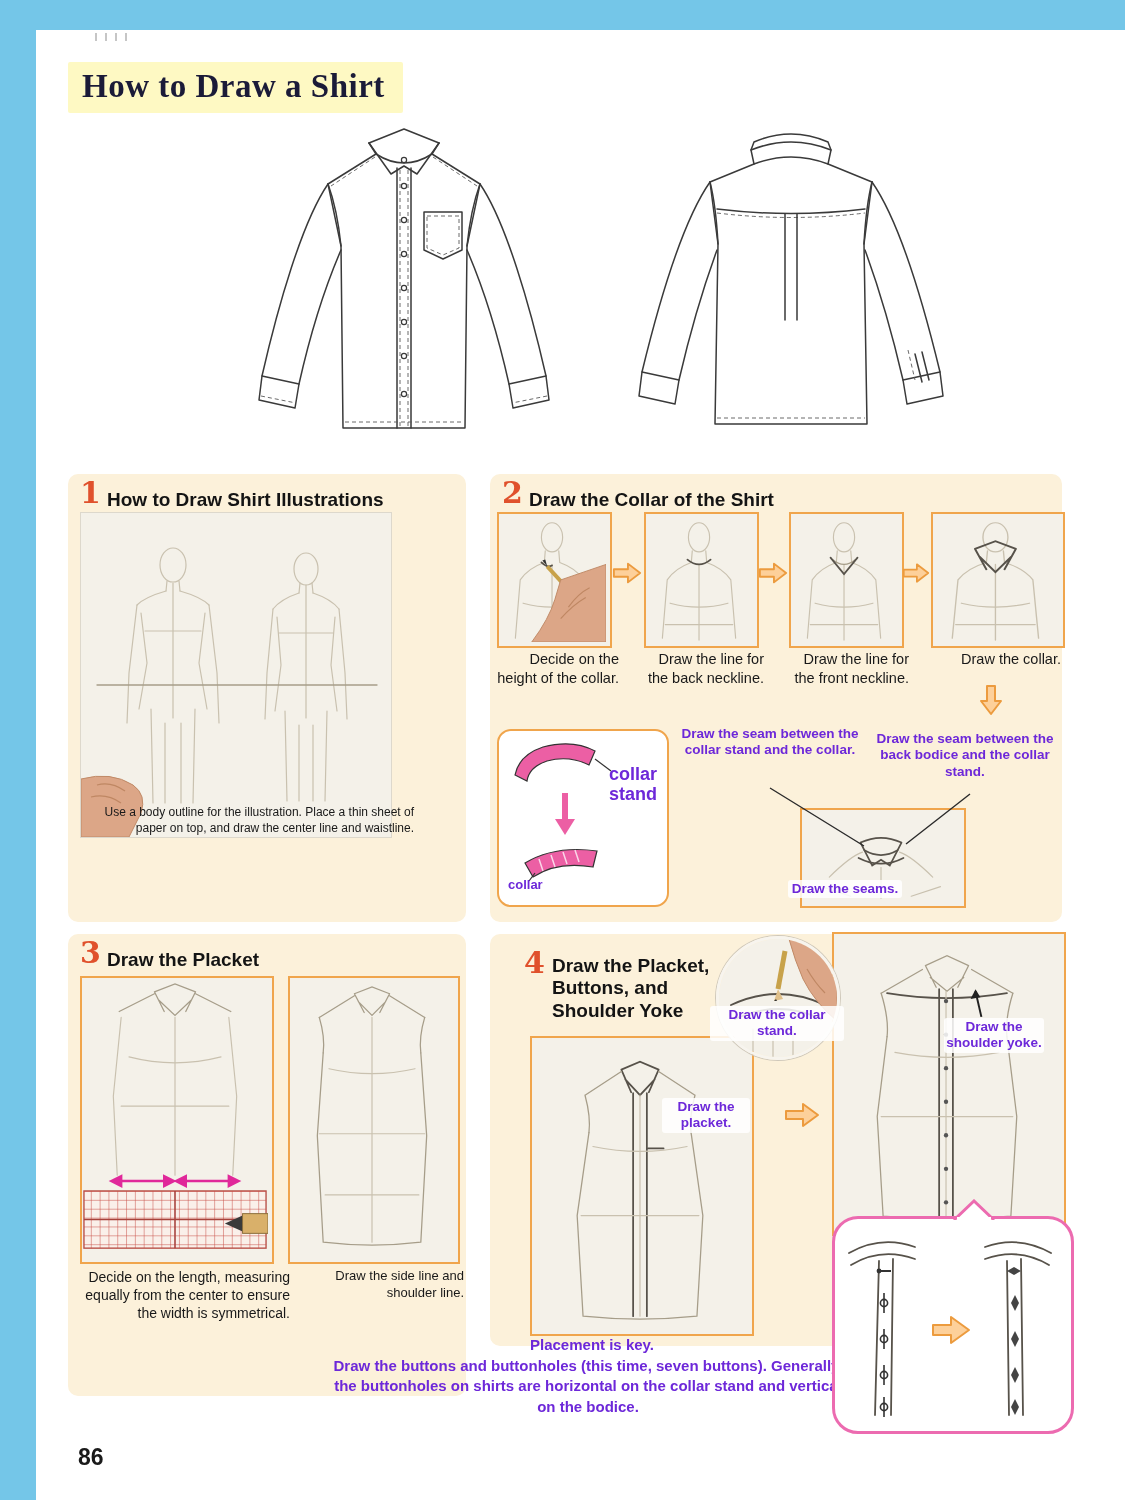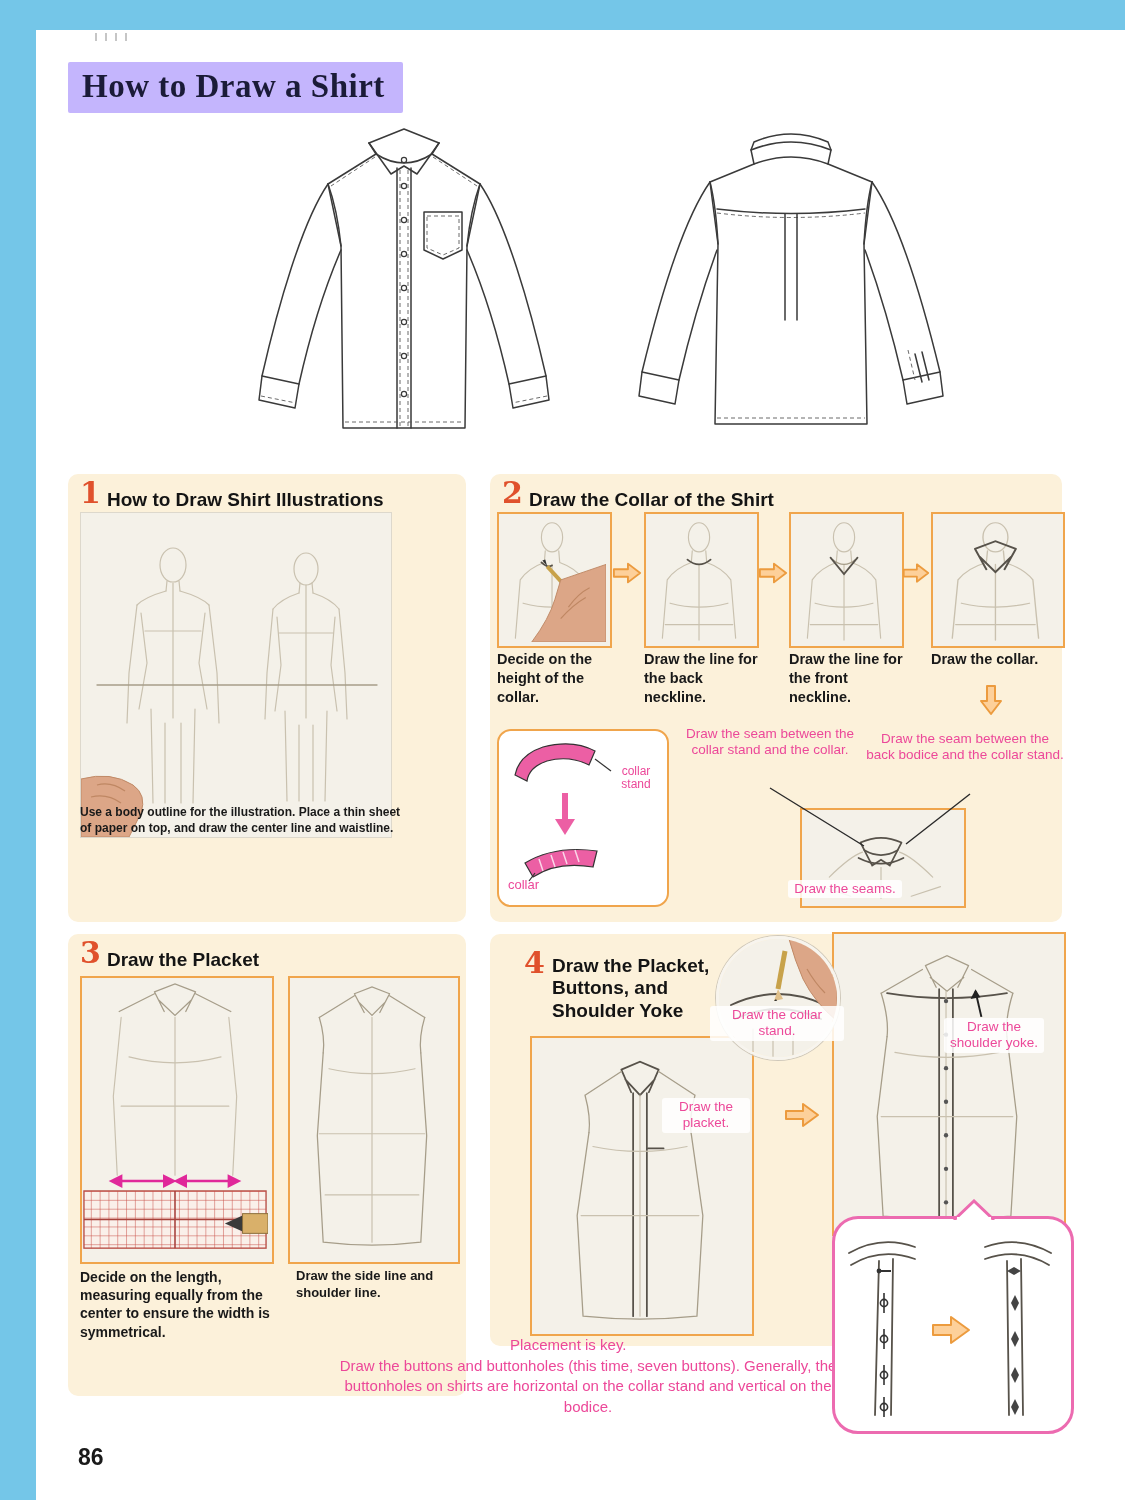--- a/index.html
+++ b/index.html
@@ -4,34 +4,34 @@
 <style>
   html,body { margin:0; padding:0; }
   body {
     width:1125px; height:1500px; position:relative; background:#ffffff;
     font-family:"Liberation Sans", sans-serif; color:#1a1a1a; overflow:hidden;
   }
   .abs { position:absolute; }
   .panel { position:absolute; background:#fcf1da; border-radius:10px; }
   .secnum { position:absolute; font-family:"DejaVu Serif",serif; font-size:30px; font-weight:700; color:#e0512c; line-height:1; }
   .sectitle { position:absolute; font-size:19px; font-weight:700; color:#141414; line-height:1.18; }
-  .cap { position:absolute; font-size:14.5px; font-weight:700; line-height:1.3; color:#191919; }
-  .note { position:absolute; font-size:13.5px; font-weight:400; line-height:1.22; color:#ec4899; text-align:center; }
+  .cap { position:absolute; font-size:14.5px; font-weight:400; line-height:1.3; color:#191919;text-align:right; }
+  .note { position:absolute; font-size:13.5px; font-weight:700; line-height:1.22; color:#6d28d9; text-align:center; }
   .img { position:absolute; border:2px solid #f0a54c; background:#f4f1e9; }
   .photo { position:absolute; background:#f4f1e9; border:1px solid #ddd8cc; }
   svg { display:block; }
   .tline { stroke:#3a3a3a; stroke-width:1.5; fill:none; stroke-linecap:round; stroke-linejoin:round; }
   .tdash { stroke:#5a5a5a; stroke-width:0.9; fill:none; stroke-dasharray:4 3; }
   .paper { fill:#f4f1e9; }
   .faint { stroke:#c9c1af; stroke-width:1.2; fill:none; stroke-linecap:round; }
   .mid   { stroke:#a69d89; stroke-width:1.3; fill:none; stroke-linecap:round; }
   .dark  { stroke:#57524a; stroke-width:1.8; fill:none; stroke-linecap:round; }
   .flesh { fill:#dca687; stroke:#c08a67; stroke-width:1; }
   .title-band {
-    position:absolute; left:68px; top:62px; background:#c4b5fd; color:#1b1b38;
+    position:absolute; left:68px; top:62px; background:#fef9c3; color:#1b1b38;
     font-family:"Liberation Serif",serif; font-size:33px; font-weight:700;
     padding:6px 18px 8px 14px; border-radius:2px; letter-spacing:0.5px;
   }
   .whitebg { background:rgba(255,255,255,0.85); border-radius:3px; padding:1px 2px; }
 </style>
 </head>
 <body>
 
 <div class="abs" style="left:0;top:0;width:1125px;height:30px;background:#74c6e8"></div>
 <div class="abs" style="left:0;top:0;width:36px;height:1500px;background:#74c6e8"></div>
@@ -179,21 +179,21 @@
   <svg width="164" height="170" viewBox="0 0 164 170">
     <path d="M16,44 Q20,24 44,16 Q74,8 96,20 L90,34 Q70,24 48,30 Q30,36 28,50 Z" fill="#ec5fa4" stroke="#333" stroke-width="1.2"></path>
     <path d="M96,28 L112,40" stroke="#333" stroke-width="1.2"></path>
     <path d="M66,62 L66,90" stroke="#ec5fa4" stroke-width="6"></path>
     <polygon points="66,104 56,88 76,88" fill="#ec5fa4"></polygon>
     <path d="M26,132 Q56,114 98,120 L94,136 Q58,130 34,146 Z" fill="#ec5fa4" stroke="#333" stroke-width="1.2"></path>
     <path d="M40,128 L44,140 M52,124 L56,136 M64,121 L68,133 M76,119 L80,131" stroke="rgba(255,255,255,0.75)" stroke-width="1.5"></path>
     <path d="M30,150 L36,142" stroke="#333" stroke-width="1.2"></path>
   </svg>
 </div>
-<div class="note" style="left:609px;top:765px;width:54px;font-size:12px;text-align:center;line-height:1.1">collar stand</div>
+<div class="note" style="left:609px;top:765px;width:54px;font-size:18px;text-align:left;line-height:1.1">collar stand</div>
 <div class="note" style="left:508px;top:877px;width:50px;font-size:13px;text-align:left">collar</div>
 
 <div class="note" style="left:674px;top:726px;width:192px">Draw the seam between the collar stand and the collar.</div>
 <div class="note" style="left:866px;top:731px;width:198px">Draw the seam between the back bodice and the collar stand.</div>
 
 <div class="img" style="left:800px;top:808px;width:162px;height:96px">
   <svg width="158" height="92" viewBox="0 0 162 96" preserveAspectRatio="none">
     <rect class="paper" width="162" height="96"></rect>
     <path class="faint" d="M28,70 Q50,48 62,44 M134,70 Q112,48 100,44 M20,80 L50,90 M142,80 L112,90"></path>
     <path class="dark" d="M60,34 Q81,24 102,34 M60,34 L72,58 L81,52 L90,58 L102,34"></path>
@@ -258,21 +258,21 @@
     <rect class="paper" width="220" height="296"></rect>
     <path class="dark" d="M95,42 L110,58 L125,42 M91,32 L110,24 L129,32 M91,32 L101,55 M129,32 L119,55"></path>
     <path class="mid" d="M91,34 L54,58 M129,34 L166,58 M54,58 Q60,80 58,96 M166,58 Q160,80 162,96"></path>
     <path class="mid" d="M58,96 L46,180 L52,282 M162,96 L174,180 L168,282 M52,282 Q110,288 168,282"></path>
     <path class="dark" d="M103,56 L103,282 M117,56 L117,282"></path>
     <path class="faint" d="M110,58 L110,282 M50,180 L170,180 M62,110 Q110,120 158,110"></path>
     <path class="dark" d="M118,112 L134,112"></path>
   </svg>
 </div>
 <div class="note whitebg" style="left:662px;top:1098px;width:84px">Draw the placket.</div>
-<div class="note" style="left:510px;top:1336px;width:160px;font-size:15px;text-align:left">Placement is key.</div>
+<div class="note" style="left:530px;top:1336px;width:160px;font-size:15px;text-align:left">Placement is key.</div>
 
 <svg class="abs" style="left:784px;top:1100px" width="36" height="30" viewBox="0 0 36 30">
   <path d="M2,11 h17 v-7 l15,11 -15,11 v-7 h-17 z" fill="#fdd09a" stroke="#ec9b3e" stroke-width="2" stroke-linejoin="round"></path>
 </svg>
 
 <div class="img" style="left:832px;top:932px;width:230px;height:300px">
   <svg width="226" height="296" viewBox="0 0 230 300" preserveAspectRatio="none">
     <rect class="paper" width="230" height="300"></rect>
     <path class="mid" d="M93,32 L115,22 L137,32 M93,32 L104,54 M137,32 L126,54 M98,44 L115,58 L132,44"></path>
     <path class="mid" d="M90,36 L48,60 M140,36 L182,60"></path>

